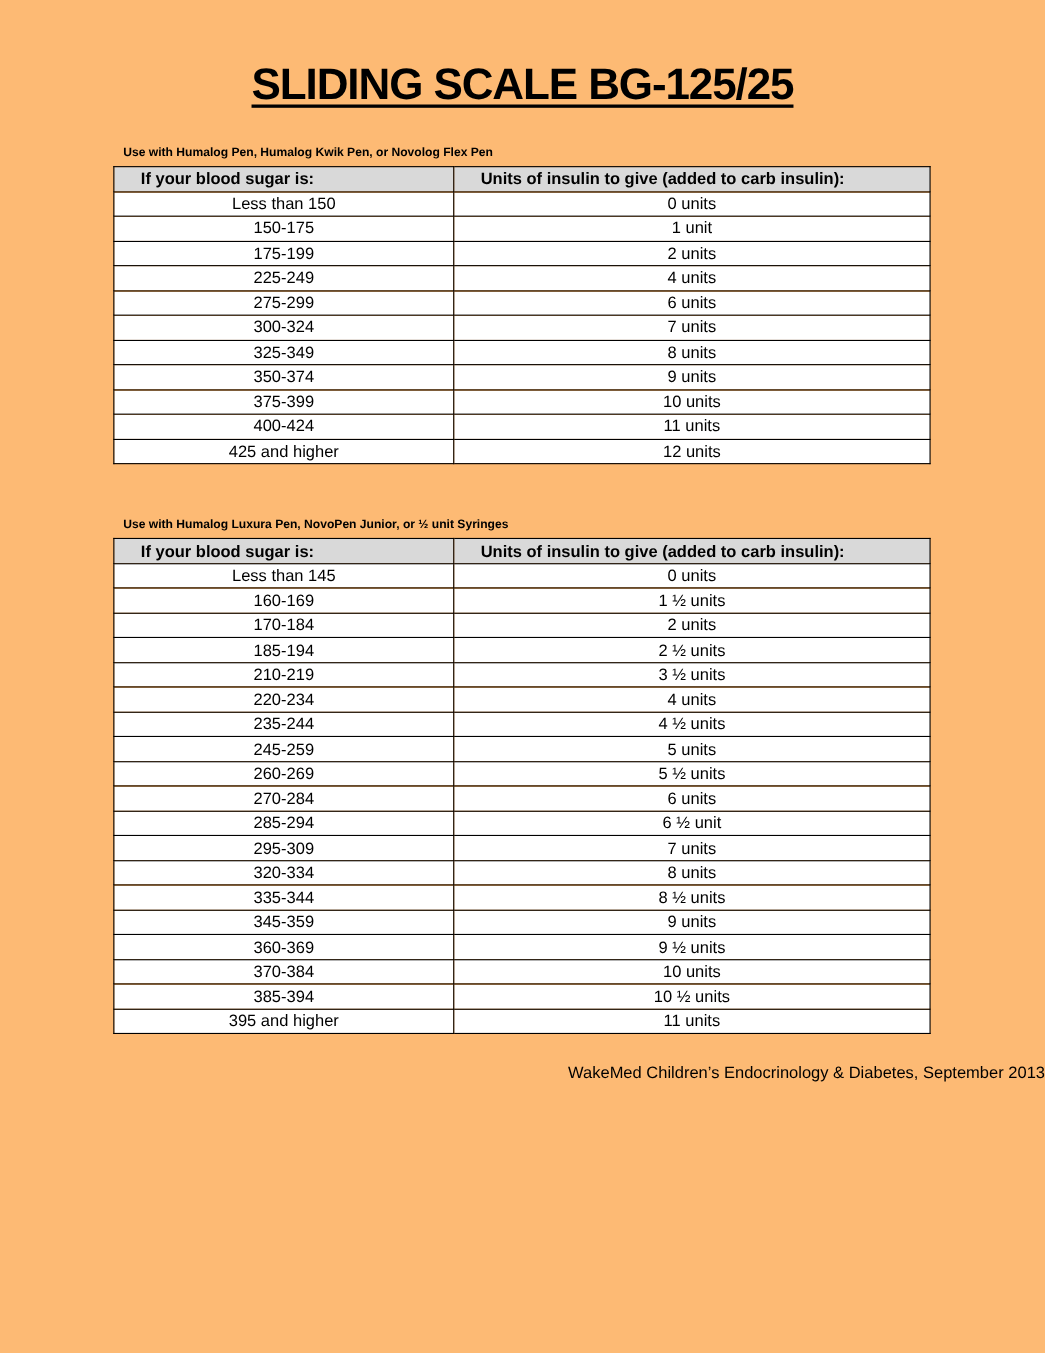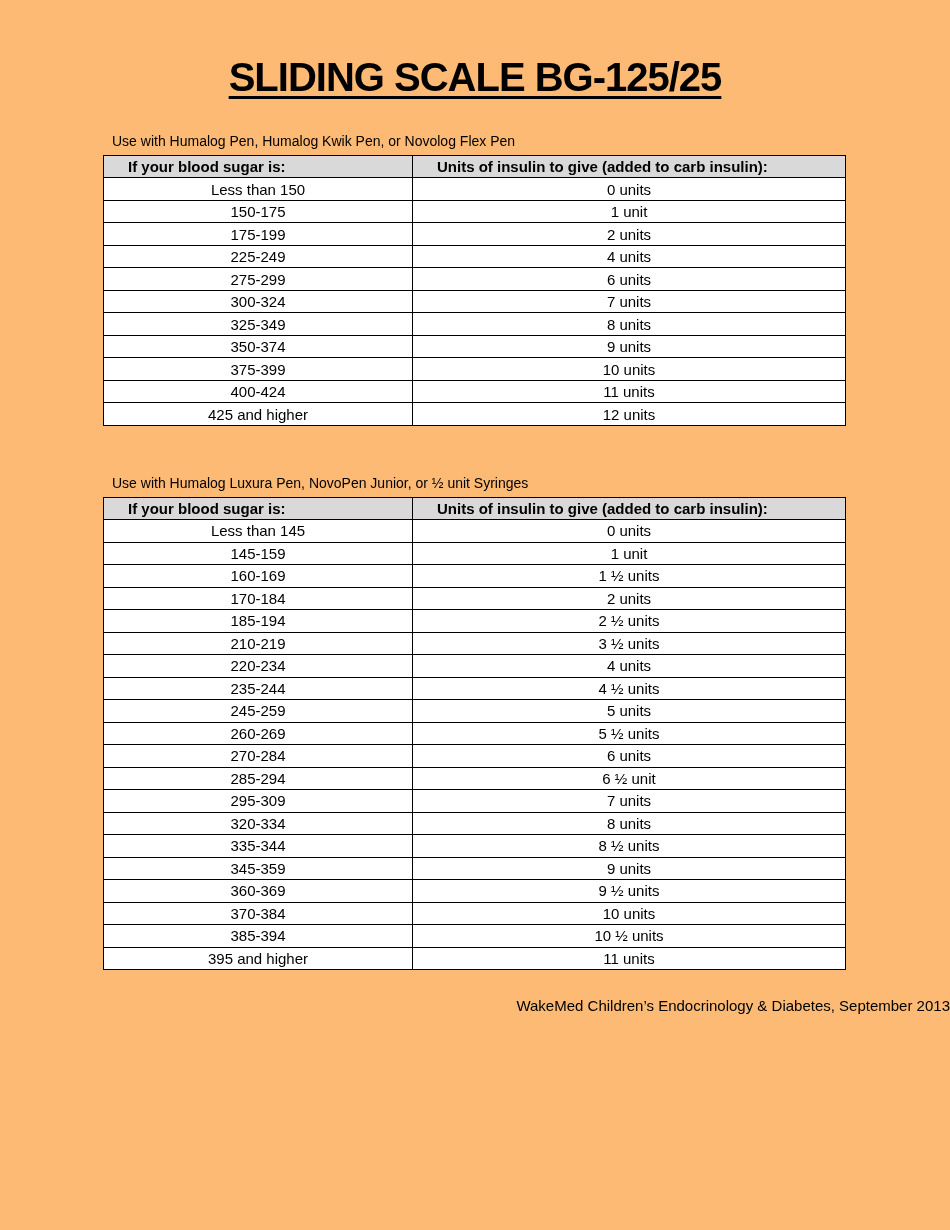--- a/index.html
+++ b/index.html
@@ -22,22 +22,22 @@
     text-align: center;
     font-size: 40px;
     font-weight: bold;
     letter-spacing: -1px;
     text-decoration: underline;
     text-decoration-thickness: 3px;
     text-underline-offset: 5px;
     line-height: 1.15;
   }
   .section-heading {
-    font-size: 14px;
-    font-weight: normal;
+    font-size: 11px;
+    font-weight: bold;
     line-height: 1.2;
     margin: 0 16px 5px 112px;
   }
   .section-heading.first { margin-top: 33px; }
   .section-heading.second { margin-top: 49px; }
   table.scale-table {
     border-collapse: collapse;
     margin-left: 103px;
     width: 742px;
     table-layout: fixed;
@@ -150,24 +150,20 @@
         <th>If your blood sugar is:</th>
         <th>Units of insulin to give (added to carb insulin):</th>
       </tr>
     </thead>
     <tbody>
         <tr>
           <td>Less than 145</td>
           <td>0 units</td>
         </tr>
         <tr>
-          <td>145-159</td>
-          <td>1 unit</td>
-        </tr>
-        <tr>
           <td>160-169</td>
           <td>1 ½ units</td>
         </tr>
         <tr>
           <td>170-184</td>
           <td>2 units</td>
         </tr>
         <tr>
           <td>185-194</td>
           <td>2 ½ units</td>

